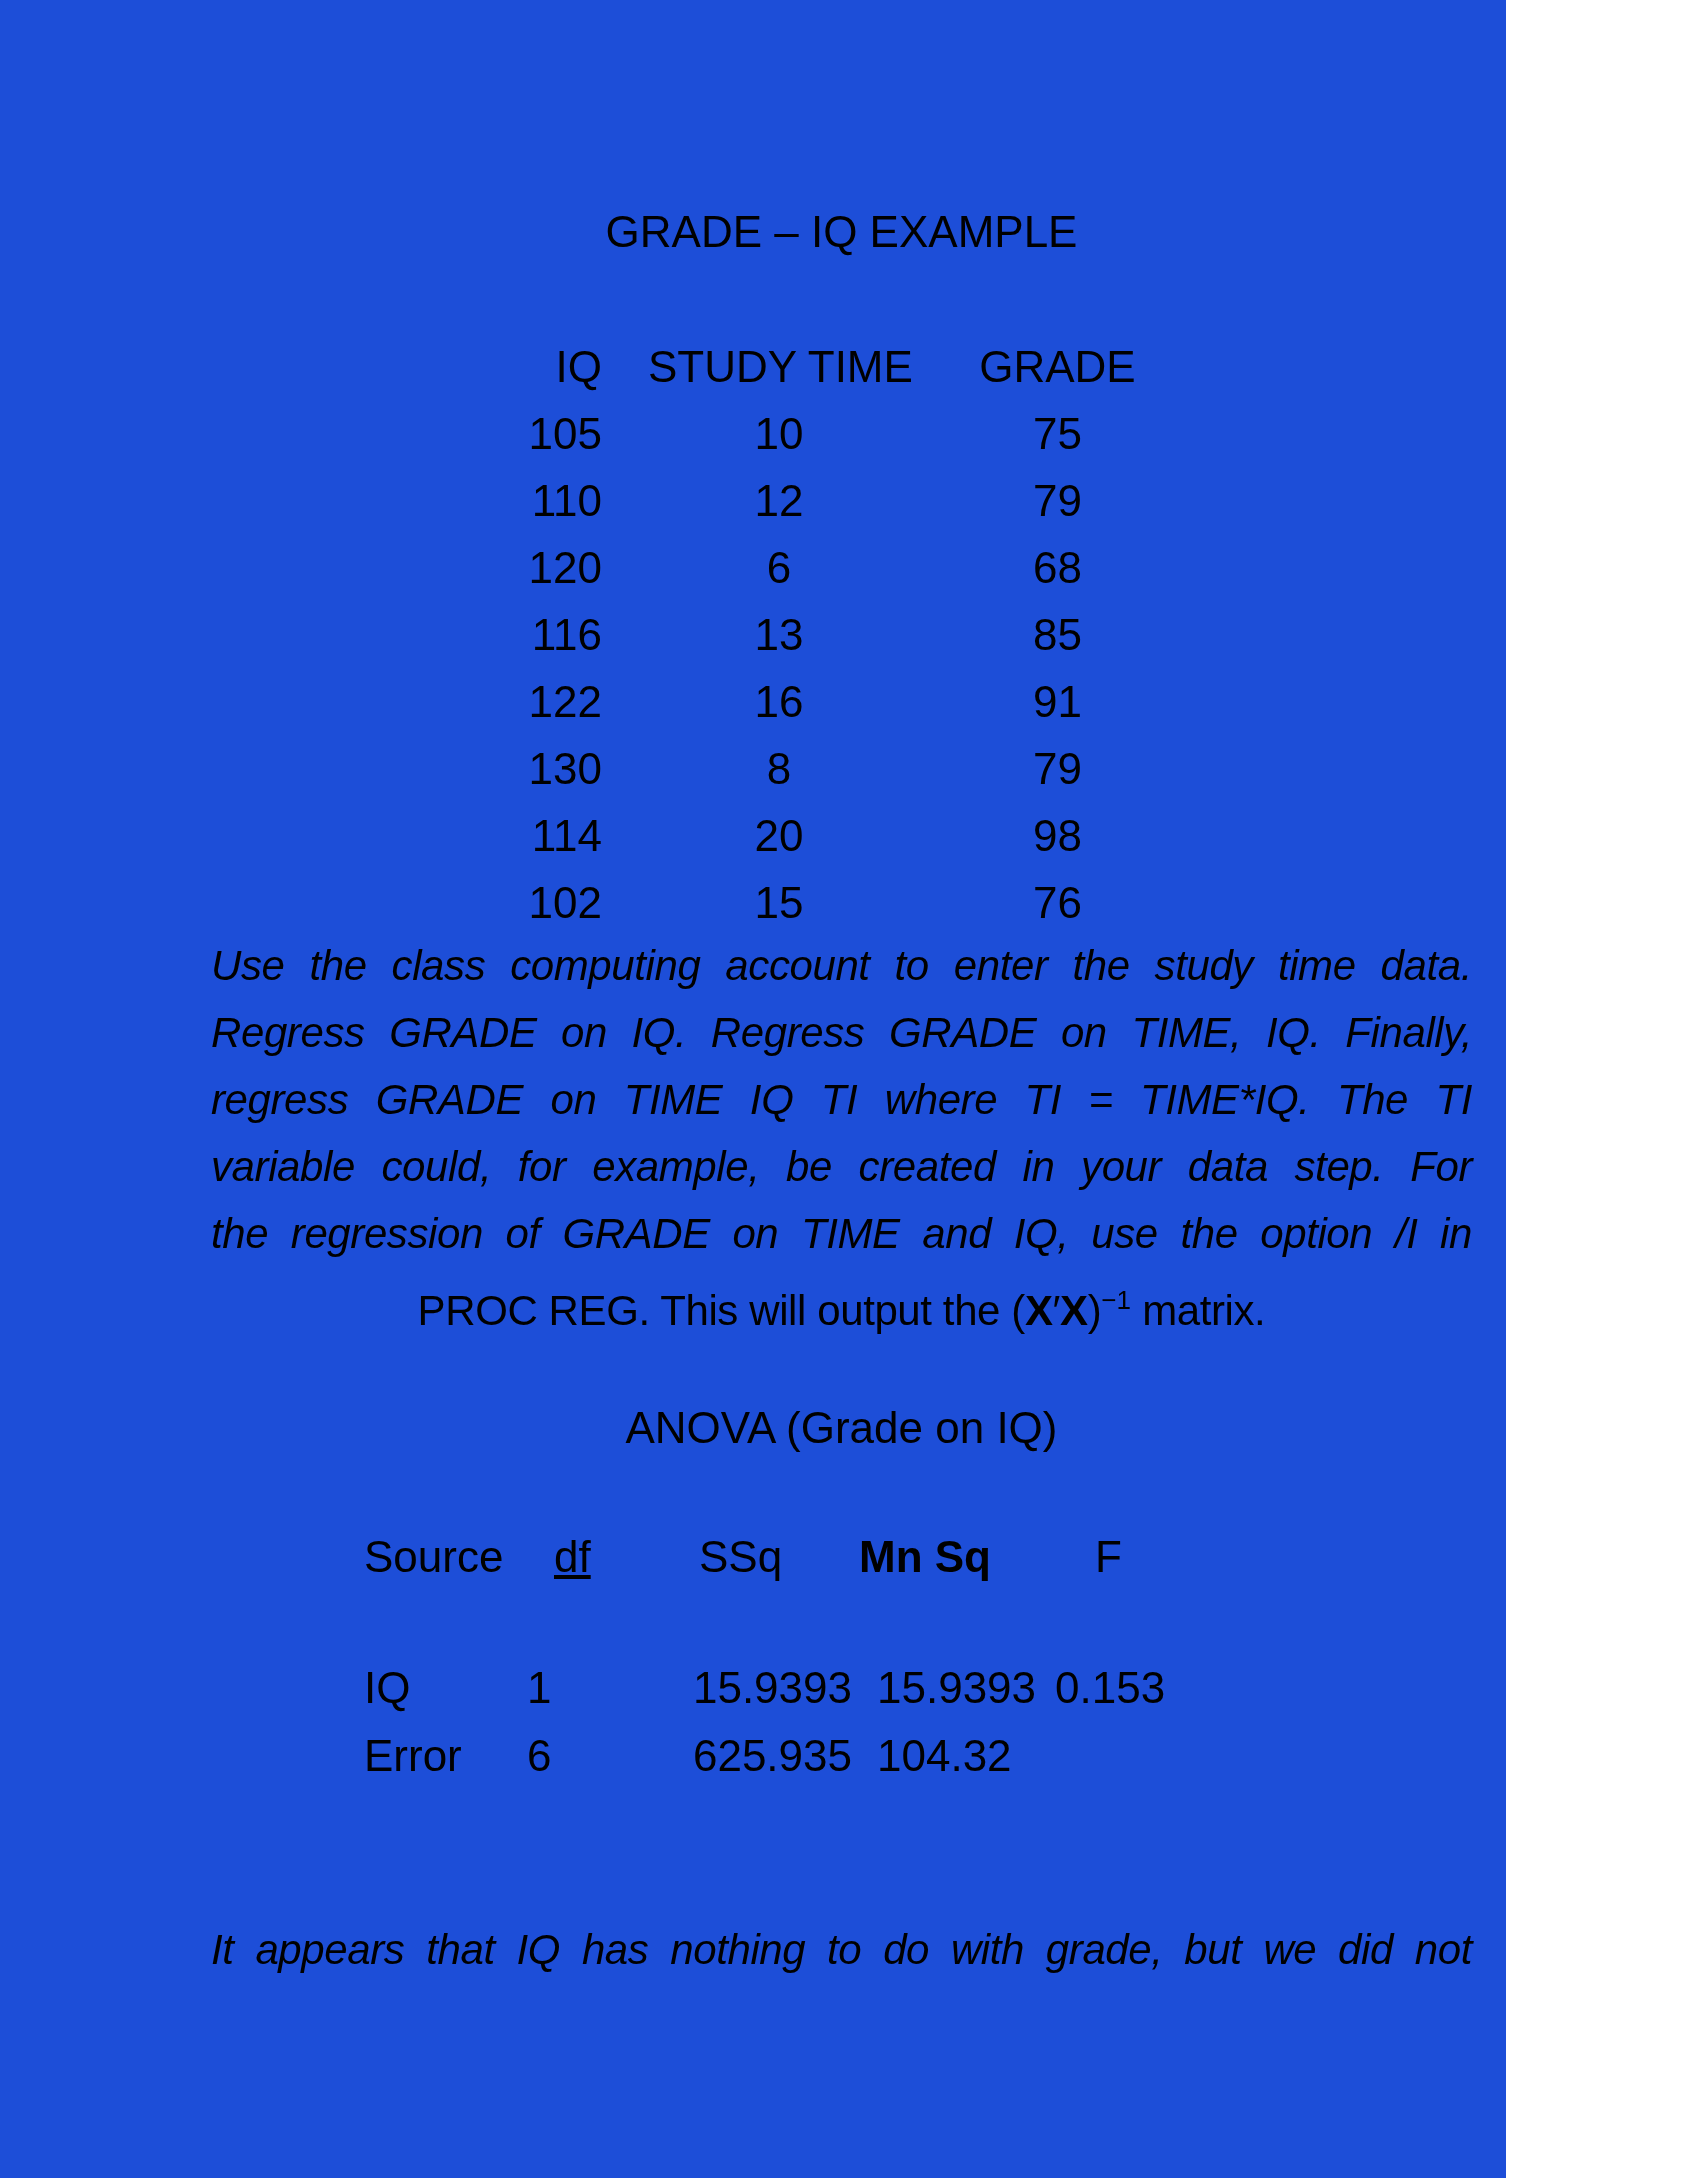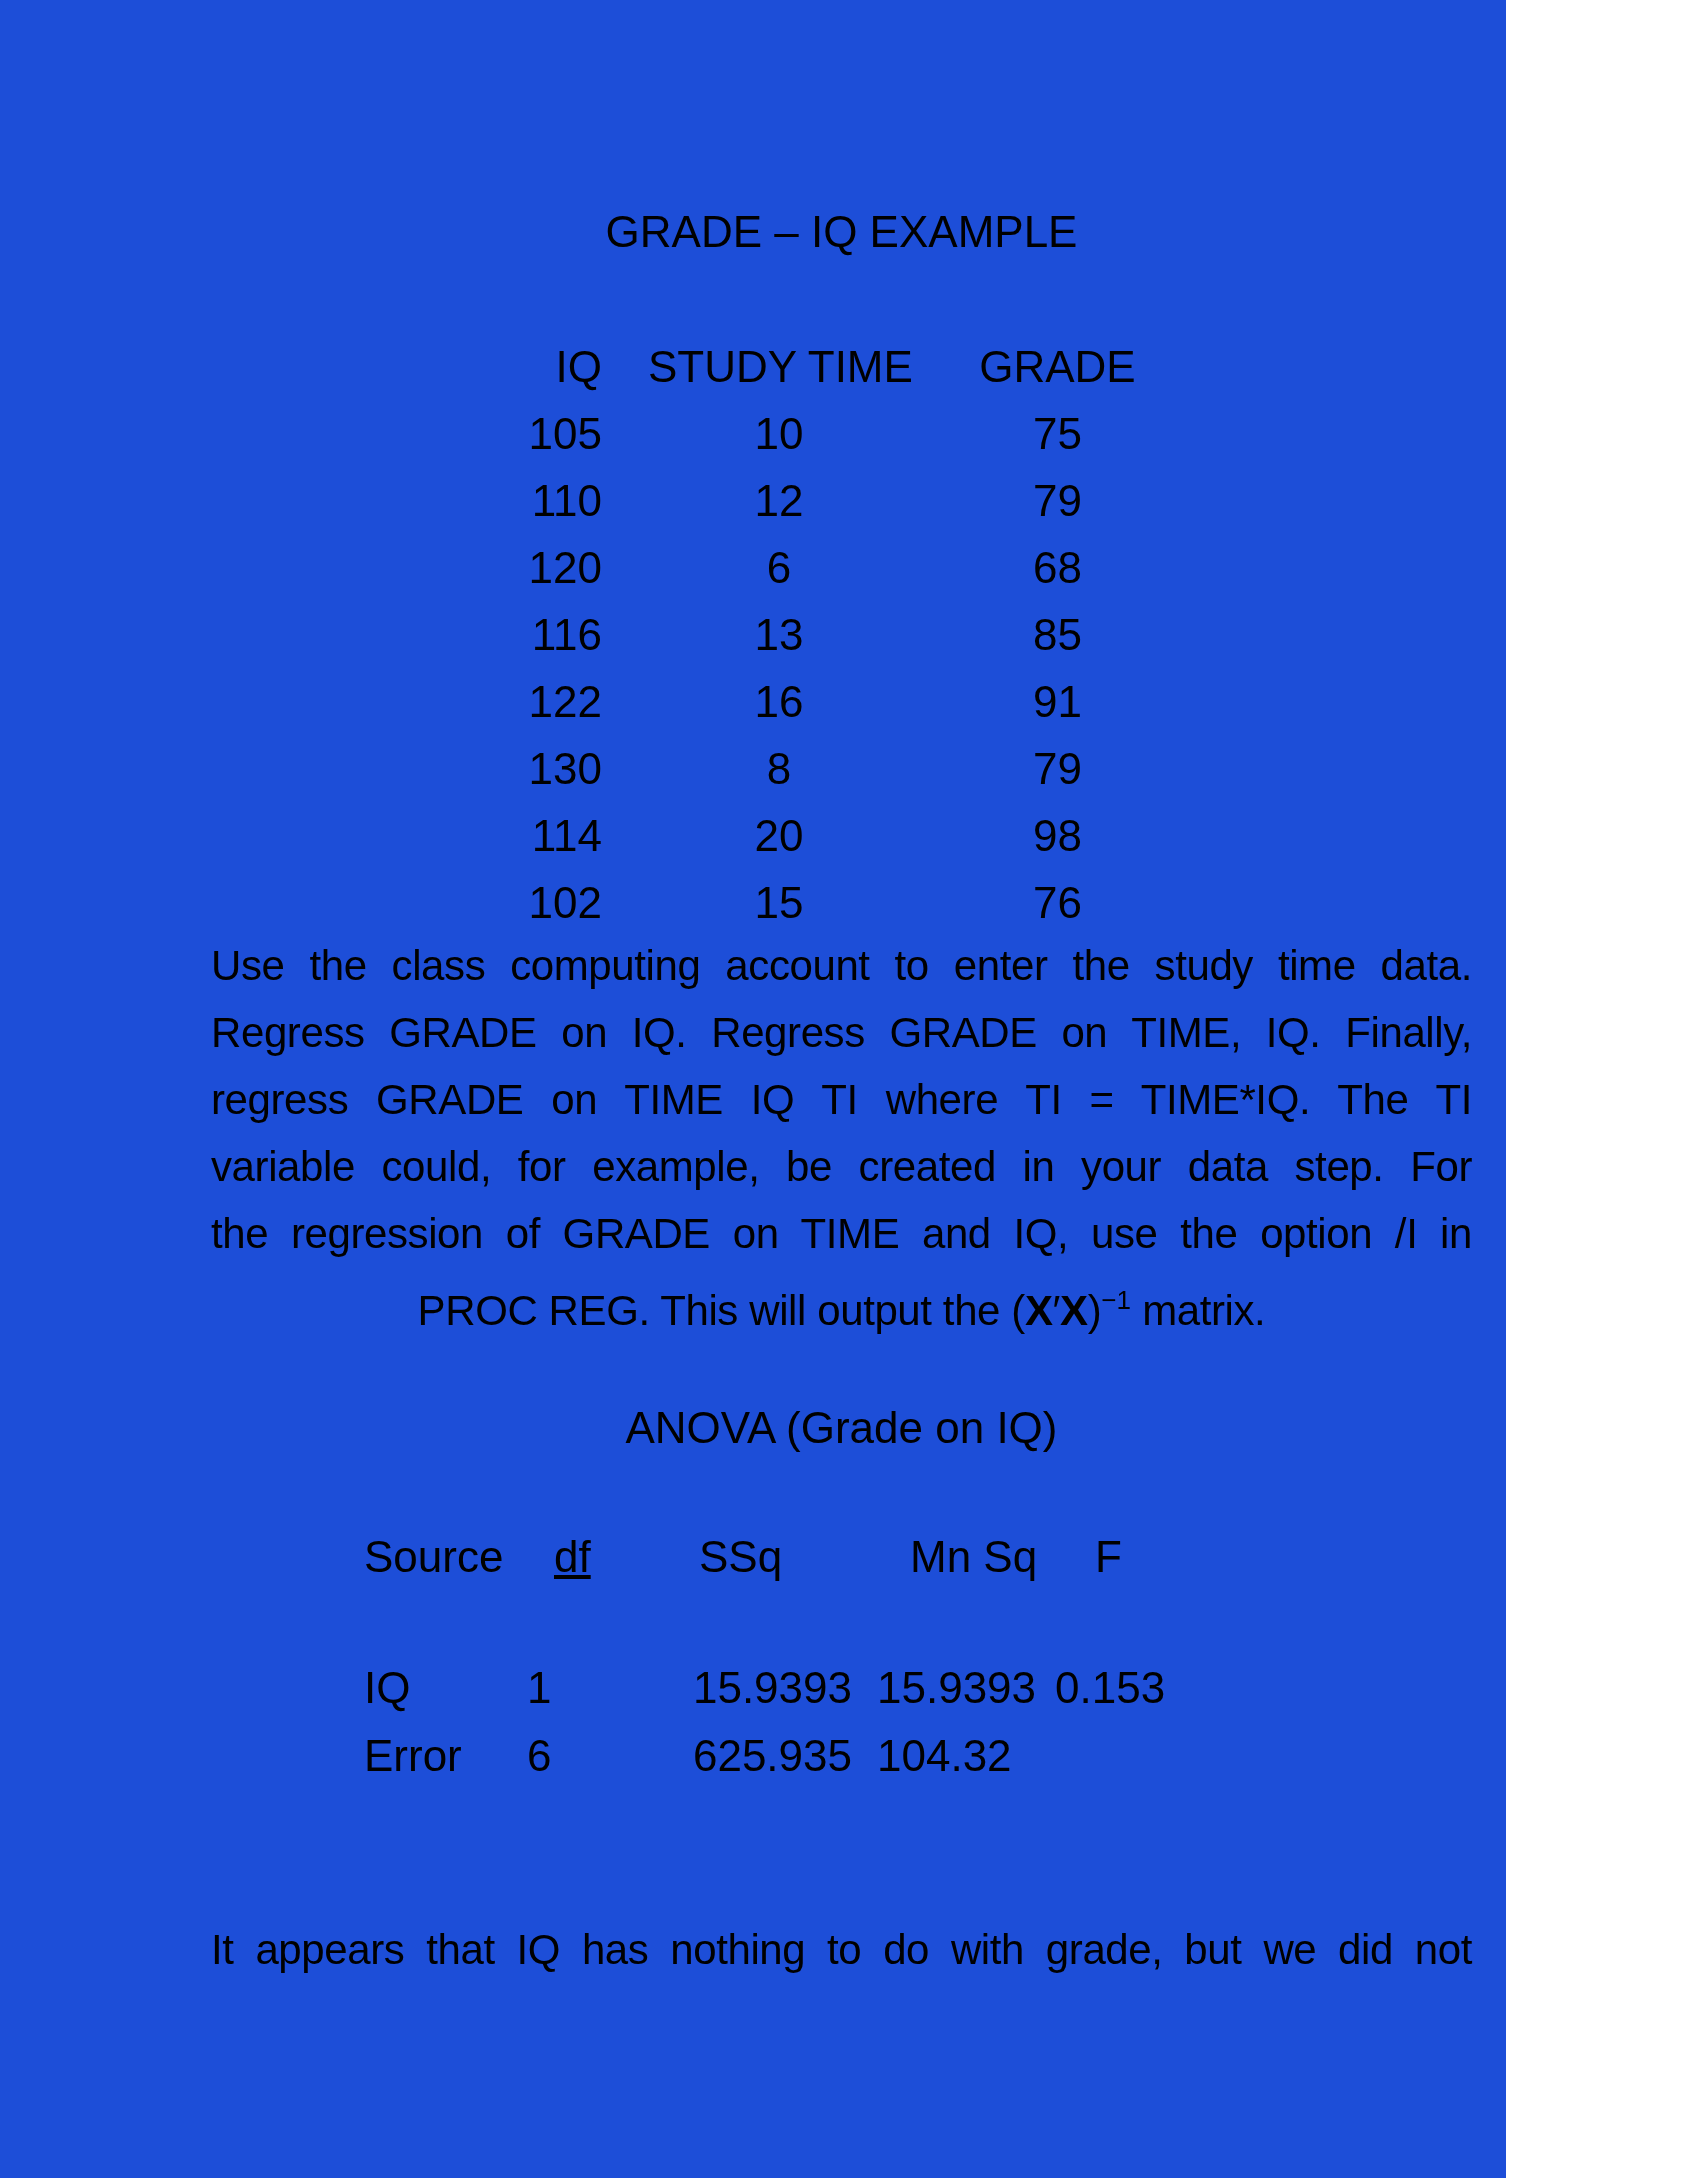--- a/index.html
+++ b/index.html
@@ -14,37 +14,37 @@
   
   .dtable{position:absolute;left:0;top:333px;width:1683px;}
   .trow{position:relative;height:67px;line-height:67px;font-size:44px;}
   .trow .c1{position:absolute;left:416px;width:186px;text-align:right;}
   .trow .c2{position:absolute;left:648px;width:262px;text-align:center;white-space:nowrap;}
   .trow .c3{position:absolute;left:941px;width:233px;text-align:center;}
   
   .para{position:absolute;left:211px;width:1261px;font-size:42px;letter-spacing:-0.4px;}
   .para1{top:932px;}
   .pline{height:67px;line-height:67px;}
-  .jline{text-align:justify;text-align-last:justify;}
+  .jline{text-align:justify;text-align-last:justify;font-style:italic;}
   .lline{text-align:center;}
   .bold{font-weight:bold;}
   .sup{font-size:26px;vertical-align:16px;letter-spacing:0;}
   
   .anova-heading{
     position:absolute;left:212px;top:1394px;width:1259px;
     text-align:center;font-size:44px;line-height:67px;white-space:nowrap;
   }
   .arow{position:absolute;left:0;width:1683px;height:67px;line-height:67px;font-size:44px;}
   .arow-header{top:1523px;}
   .arow-iq{top:1654px;}
   .arow-error{top:1722px;}
   .a-source{position:absolute;left:364px;}
   .h-df{position:absolute;left:554px;text-decoration:underline;}
   .h-ssq{position:absolute;left:699px;}
-  .h-mnsq{position:absolute;left:910px;white-space:nowrap;}
+  .h-mnsq{position:absolute;left:859px;white-space:nowrap;font-weight:bold;}
   .h-f{position:absolute;left:1095px;}
   .a-df{position:absolute;left:527px;}
   .a-ssq{position:absolute;left:614px;width:238px;text-align:right;}
   .a-mnsq{position:absolute;left:877px;}
   .a-f{position:absolute;left:1055px;}
   
   .para2{top:1916px;}
 </style>
 </head>
 <body>

